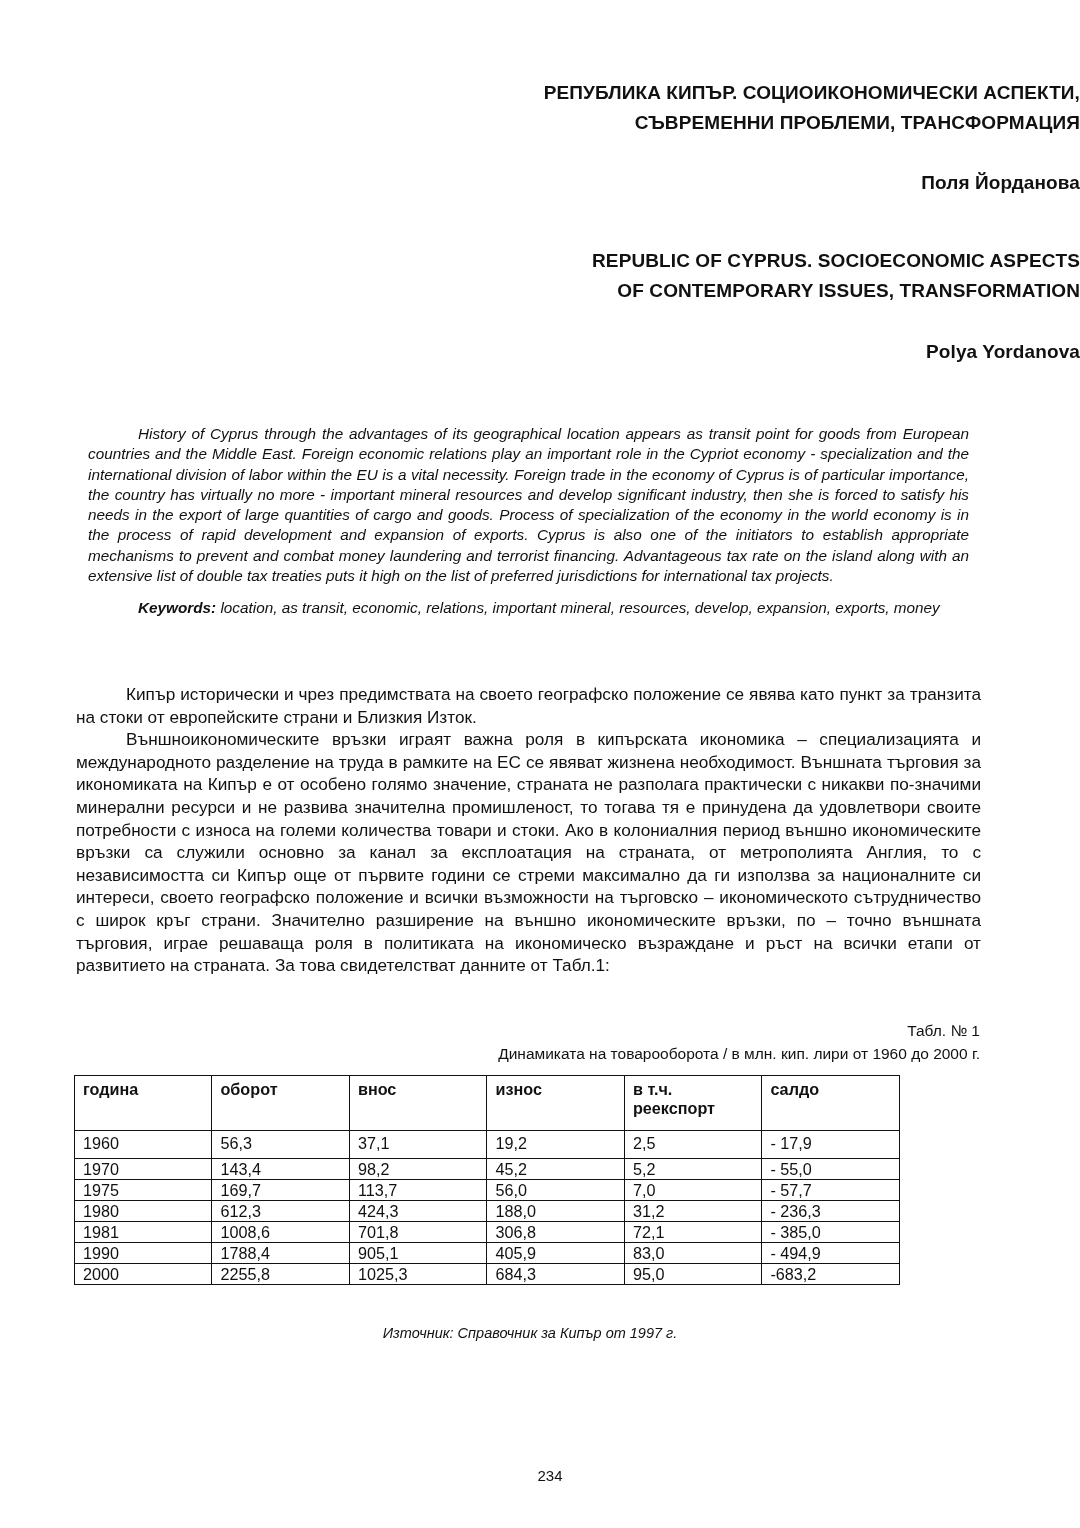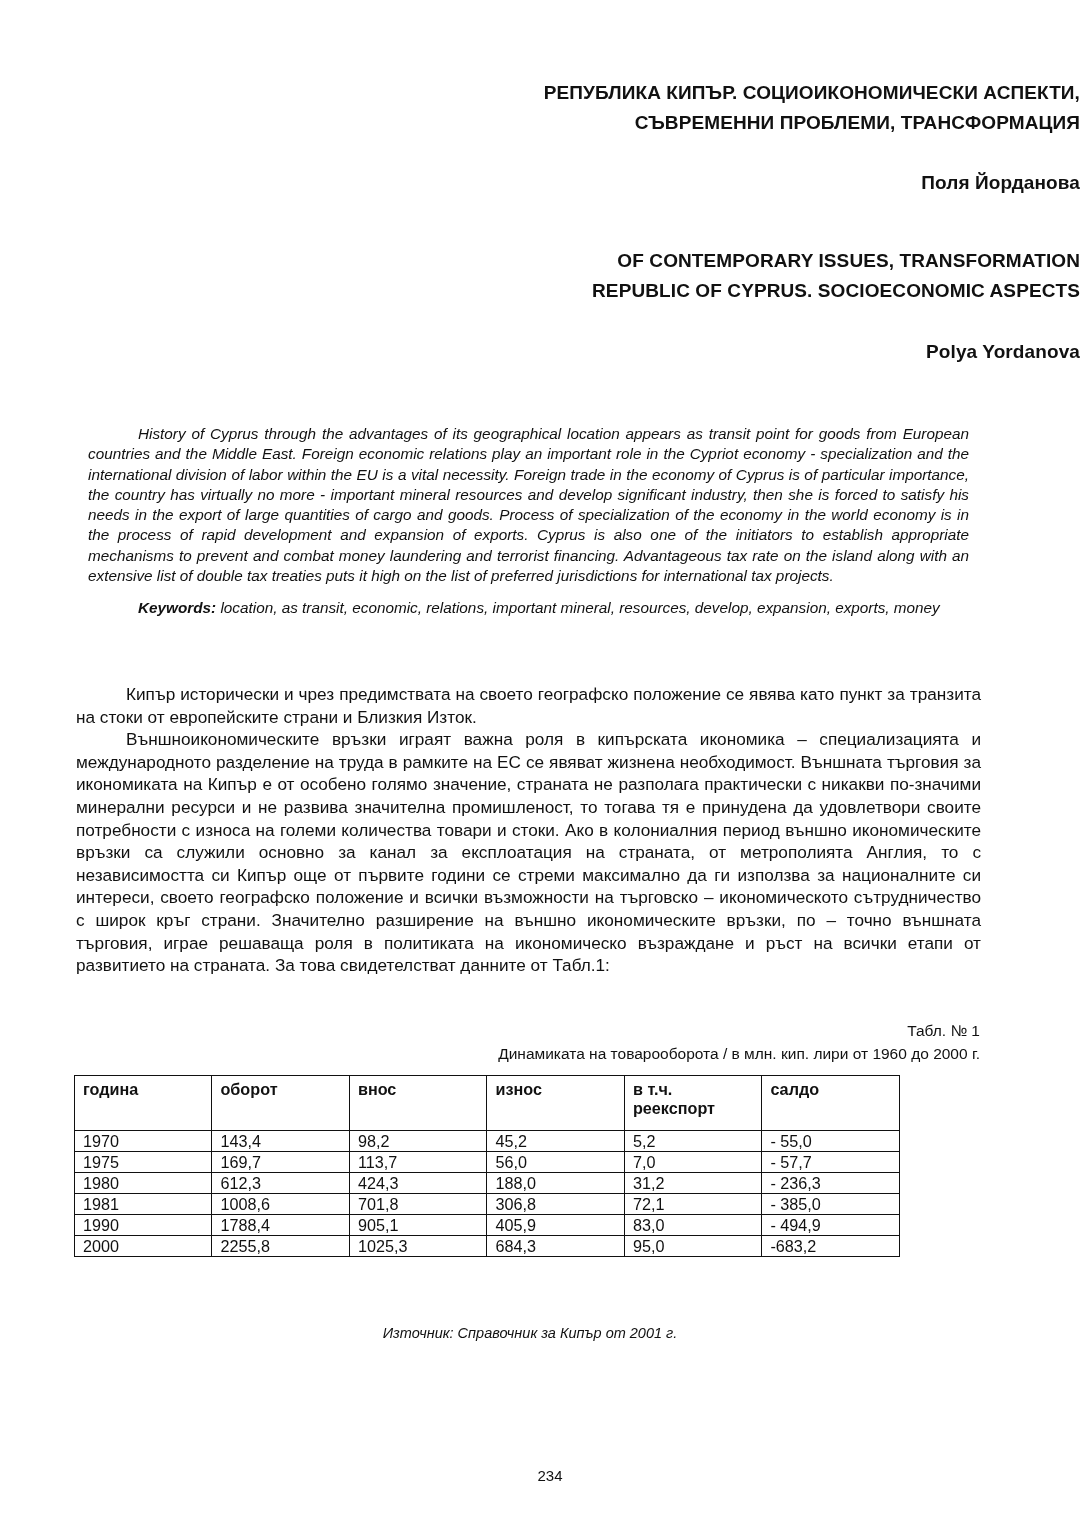--- a/index.html
+++ b/index.html
@@ -60,22 +60,22 @@
 </head>
 <body>
 
 <div class="title" id="title-bg">
   <div>РЕПУБЛИКА КИПЪР. СОЦИОИКОНОМИЧЕСКИ АСПЕКТИ,</div>
   <div>СЪВРЕМЕННИ ПРОБЛЕМИ, ТРАНСФОРМАЦИЯ</div>
 </div>
 <div class="title" id="author-bg">Поля Йорданова</div>
 
 <div class="title" id="title-en">
+  <div>REPUBLIC OF CYPRUS. SOCIOECONOMIC ASPECTS</div>
   <div>OF CONTEMPORARY ISSUES, TRANSFORMATION</div>
-  <div>REPUBLIC OF CYPRUS. SOCIOECONOMIC ASPECTS</div>
 </div>
 <div class="title" id="author-en">Polya Yordanova</div>
 
 <div class="abstract">
   <p>History of Cyprus through the advantages of its geographical location appears as transit point for goods from European countries and the Middle East. Foreign economic relations play an important role in the Cypriot economy - specialization and the international division of labor within the EU is a vital necessity. Foreign trade in the economy of Cyprus is of particular importance, the country has virtually no more - important mineral resources and develop significant industry, then she is forced to satisfy his needs in the export of large quantities of cargo and goods. Process of specialization of the economy in the world economy is in the process of rapid development and expansion of exports. Cyprus is also one of the initiators to establish appropriate mechanisms to prevent and combat money laundering and terrorist financing. Advantageous tax rate on the island along with an extensive list of double tax treaties puts it high on the list of preferred jurisdictions for international tax projects.</p>
   <p><span class="kw-label">Keywords:</span><span> location, as transit, economic, relations, important mineral, resources, develop, expansion,  exports, money</span></p>
 </div>
 
 <div class="body-text">
   <p>Кипър исторически и чрез предимствата на  своето географско положение се  явява като  пункт за  транзита на стоки  от европейските страни и Близкия Изток.</p>
@@ -98,20 +98,28 @@
     <tr>
       <th>година</th>
       <th>оборот</th>
       <th>внос</th>
       <th>износ</th>
       <th style="width:128px">в т.ч. реекспорт</th>
       <th>салдо</th>
     </tr>
   </thead>
   <tbody id="tbody">
+      <tr class="first">
+        <td>1960</td>
+        <td>56,3</td>
+        <td>37,1</td>
+        <td>19,2</td>
+        <td>2,5</td>
+        <td>- 17,9</td>
+      </tr>
       <tr>
         <td>1970</td>
         <td>143,4</td>
         <td>98,2</td>
         <td>45,2</td>
         <td>5,2</td>
         <td>- 55,0</td>
       </tr>
       <tr>
         <td>1975</td>
@@ -149,14 +157,14 @@
         <td>2000</td>
         <td>2255,8</td>
         <td>1025,3</td>
         <td>684,3</td>
         <td>95,0</td>
         <td>-683,2</td>
       </tr>
     </tbody>
 </table>
 
-<div class="source">Източник: Справочник за Кипър от 2001 г.</div>
+<div class="source">Източник: Справочник за Кипър от 1997 г.</div>
 <div class="page-num">234</div>
 
 </body></html>

